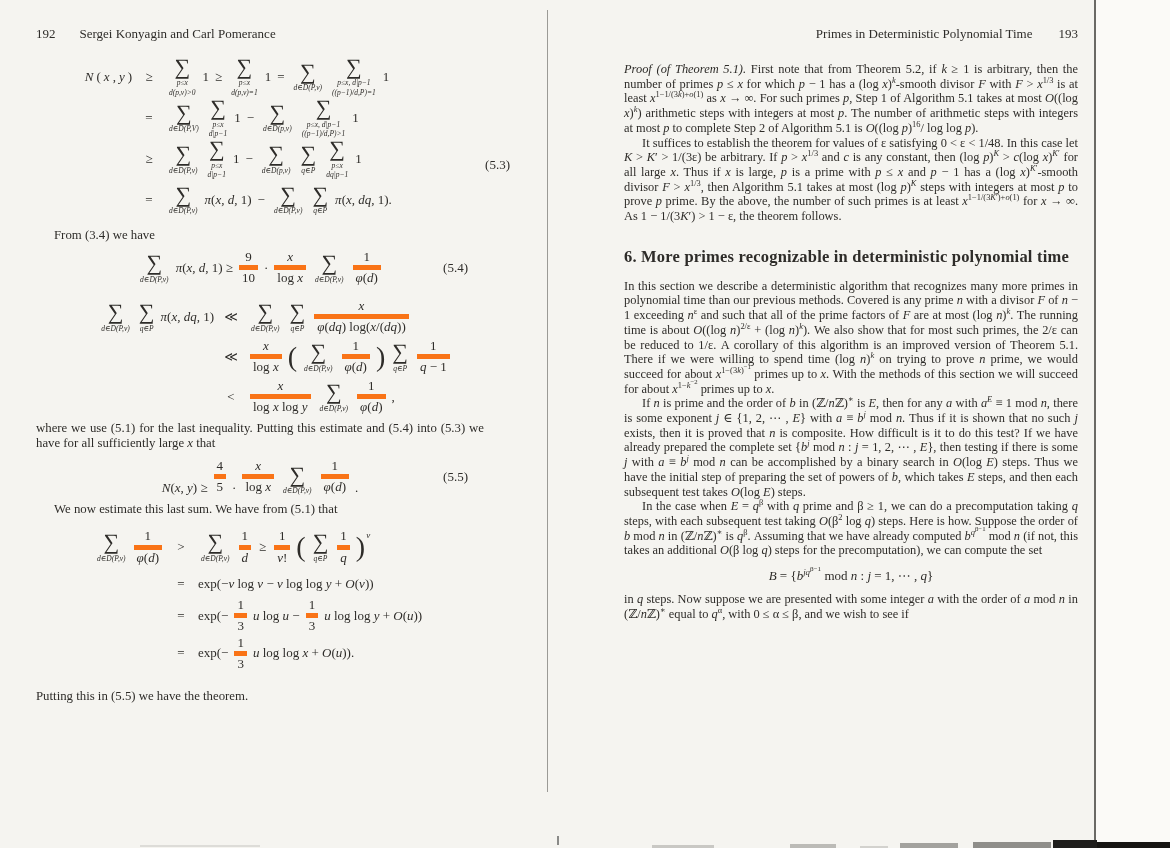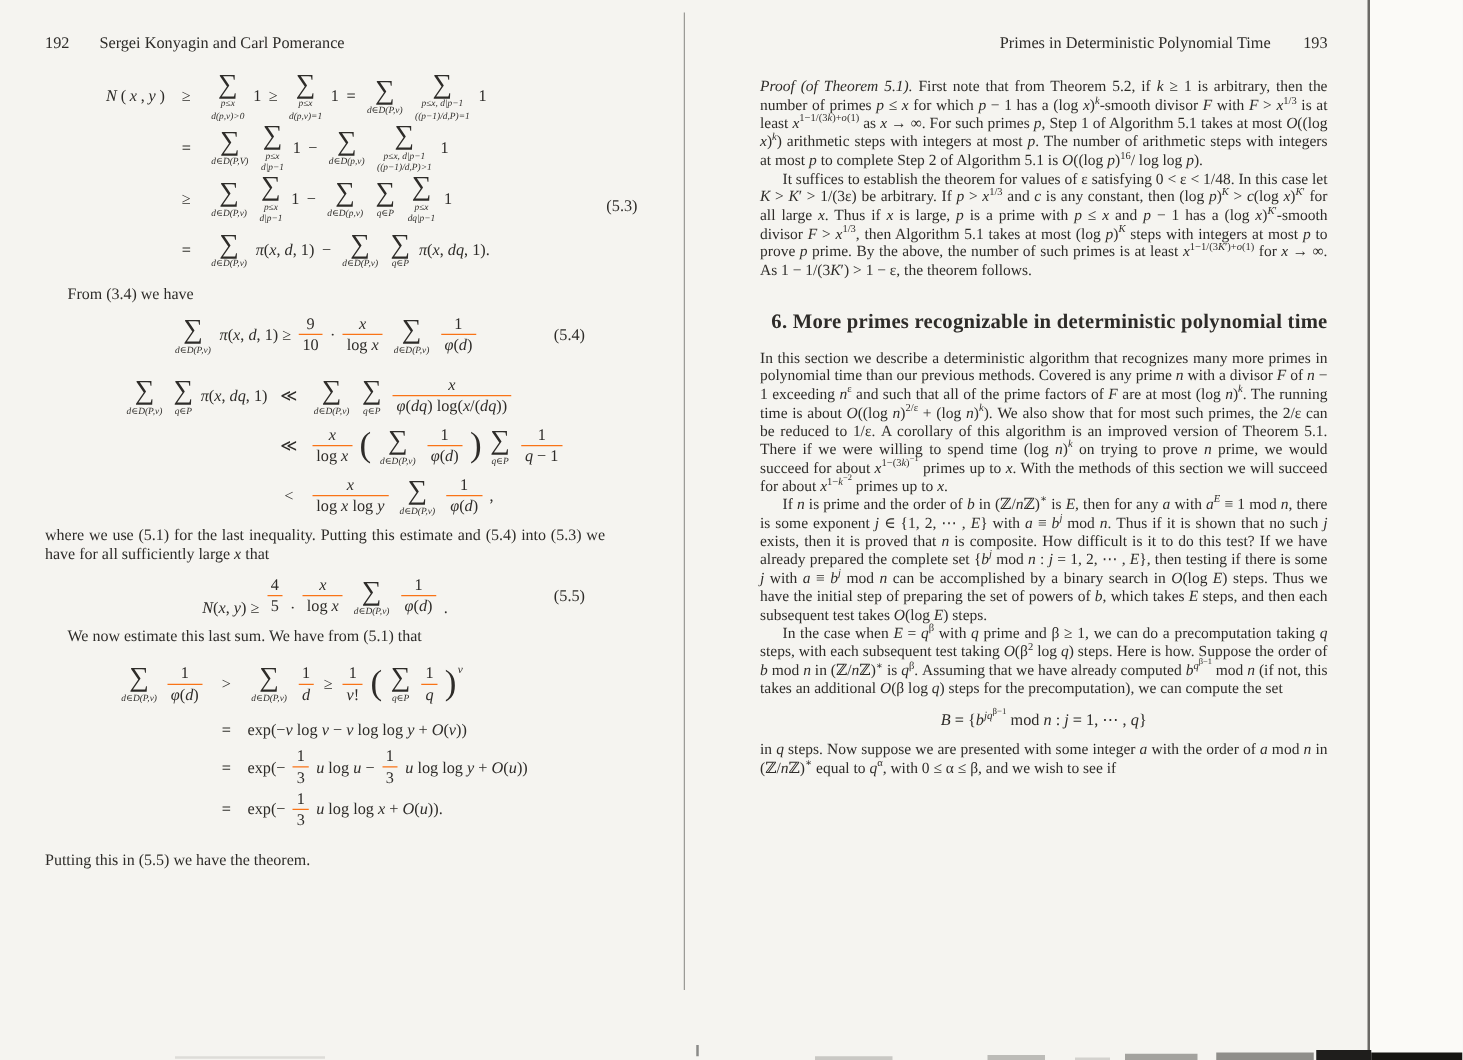--- a/index.html
+++ b/index.html
@@ -1,47 +1,47 @@
 <!DOCTYPE html>
 <html><head>
 <meta charset="utf-8">
 <style>
   html,body{margin:0;padding:0;}
   .scan{position:relative;width:1170px;height:848px;background:#f5f4f0;overflow:hidden;
         font-family:"Liberation Serif","DejaVu Serif",serif;color:#2e2c29;}
   
   .page{position:absolute;top:26px;}
   .page-left{left:36px;width:448px;}
-  .page-right{left:608px;width:454px;}
+  .page-right{left:624px;width:454px;}
   .pg-head{font-size:13px;display:flex;align-items:baseline;}
   .pg-head .num{flex:none;}
   .page-left .pg-head .head{margin-left:24px;}
   .page-right .pg-head{justify-content:flex-end;}
   .page-right .pg-head .num{margin-left:26px;}
   
   .txt{font-size:12.8px;line-height:15.4px;text-align:justify;}
   .page-right .txt{font-size:12.4px;line-height:14.7px;}
   .indent{text-indent:18px;}
-  .sec-head{font-weight:bold;font-size:16.5px;line-height:21px;margin:22px 0 12px 0;letter-spacing:.2px;text-align:right;}
+  .sec-head{font-weight:bold;font-size:16.5px;line-height:21px;margin:22px 0 12px 0;letter-spacing:.2px;}
   
   .eqwrap{position:relative;font-size:13px;}
   .eqtag{position:absolute;right:16px;font-size:13px;}
   .er{display:flex;align-items:center;min-height:40px;}
   .lh{flex:none;display:flex;justify-content:flex-end;align-items:center;gap:3px;text-align:right;}
   .w70{width:70px;} .w178{width:178px;} .w128{width:128px;}
   .rl{flex:none;width:34px;text-align:center;}
   .rh{flex:1;display:flex;align-items:center;gap:4px;flex-wrap:nowrap;}
   .eqline{position:relative;display:flex;align-items:center;justify-content:center;gap:4px;min-height:50px;font-size:13px;}
   .eqline .eqtag{top:50%;transform:translateY(-50%);}
   .s{display:inline-flex;flex-direction:column;align-items:center;vertical-align:middle;margin:0 3px;flex:none;}
   .g{font-size:22px;line-height:1.02;}
   .l{font-size:7.5px;line-height:1.25;font-style:italic;text-align:center;white-space:nowrap;}
   .f{display:inline-flex;flex-direction:column;align-items:center;vertical-align:middle;margin:0 2px;flex:none;}
   .f .n{line-height:1.25;padding:0 3px;}
-  .f .d{line-height:1.25;padding:0 3px;border-top:1px solid #f97316;font-family:Liberation Serif, serif;}
+  .f .d{line-height:1.25;padding:0 3px;border-top:5px solid #f97316;font-family:Liberation Serif, serif;}
   .bp{font-size:28px;line-height:1;font-weight:400;flex:none;}
   .hv{font-size:9px;position:relative;top:-12px;left:-3px;}
   .op{margin:0 2px;flex:none;}
   sup{font-size:0.68em;line-height:0;text-align:right;}
   sup sup{font-size:0.8em;}
   
   .gutter-line{position:absolute;left:547px;top:10px;width:1px;height:782px;background:#9b9a96;}
   .edge-line{position:absolute;left:1094px;top:0;width:2px;height:848px;background:#6a6965;}
   .next-strip{position:absolute;left:1096px;top:0;width:74px;height:848px;background:#fbfaf7;}
   .smudge{position:absolute;}

